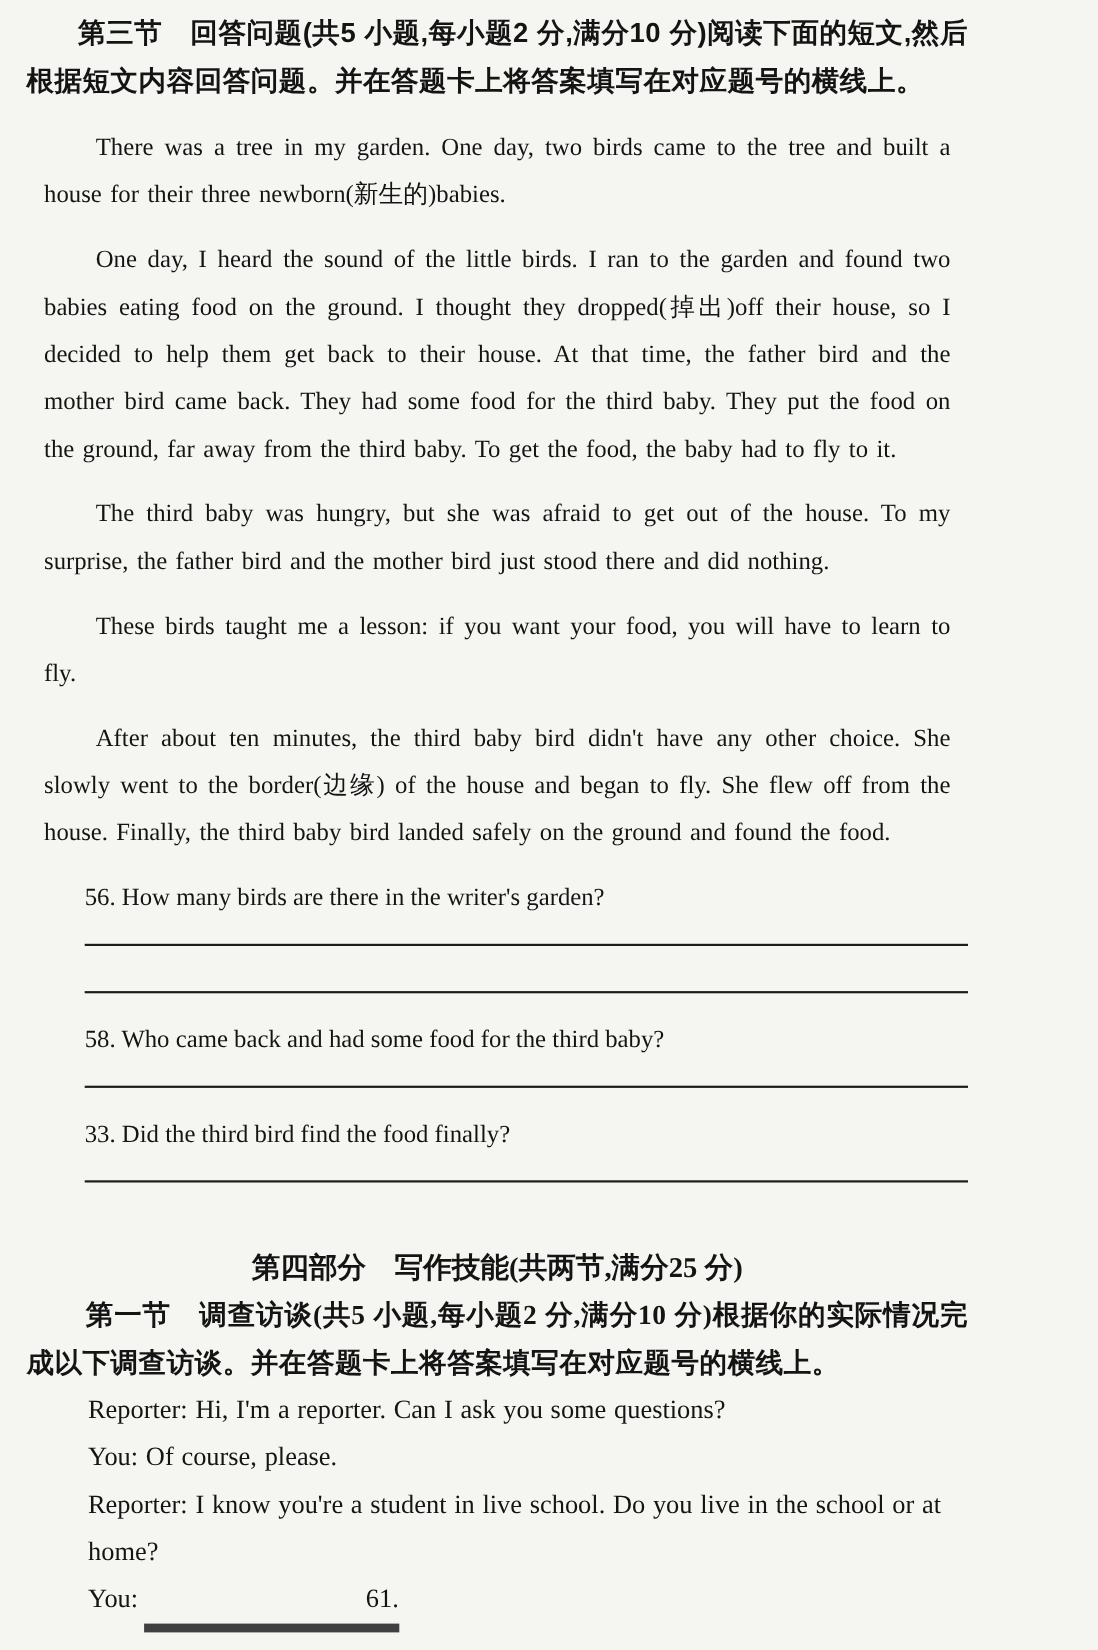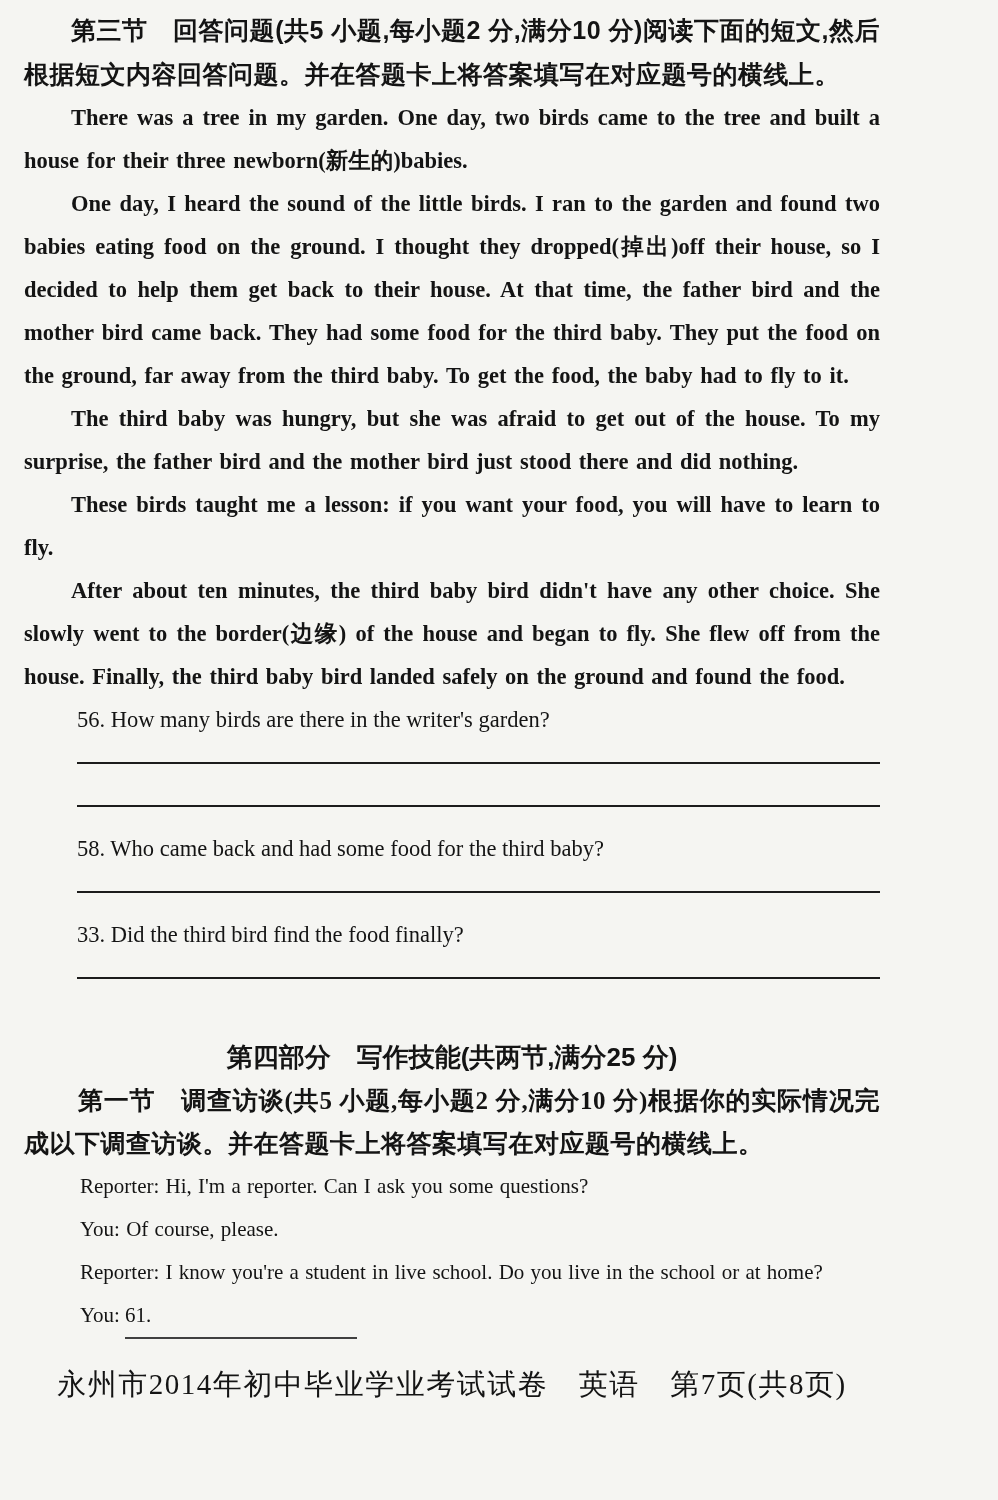--- a/index.html
+++ b/index.html
@@ -18,65 +18,64 @@
     font-weight: bold;
     font-size: 25px;
     line-height: 44px;
     margin: 0;
     text-indent: 47px;
     letter-spacing: 0.5px;
     text-align: justify;
   }
 
   .passage p {
-    margin: 0;
+    margin: 16px;
     font-size: 22.5px;
     line-height: 43px;
     text-indent: 47px;
     text-align: justify;
     word-spacing: 2px;
-    font-weight: bold;
   }
 
   .questions { margin-left: 53px; }
   .q + .q { margin-top: 20px; }
   .q-text { margin: 0; font-size: 22.5px; line-height: 43px; }
   .blank-line {
     height: 23px;
     border-bottom: 2px solid #1c1c1c;
   }
 
   .part4-head {
     margin: 56px 0 0 0;
     text-align: center;
-    font-family: Liberation Sans, sans-serif;
+    font-family: Liberation Serif, serif;
     font-weight: bold;
     font-size: 26px;
     line-height: 44px;
   }
 
   .sec1-intro {
     font-family: Liberation Serif, serif;
     font-weight: bold;
     font-size: 25px;
     line-height: 43px;
     margin: 0;
     text-indent: 54px;
     text-align: justify;
     letter-spacing: 0.5px;
   }
 
   .dialogue { margin-left: 56px; }
-  .d-line { margin: 0; font-size: 21px; line-height: 43px; word-spacing: 1px; }
+  .d-line { margin: 0; font-size: 24px; line-height: 43px; word-spacing: 1px; }
   .blank-61 {
     display: inline-block;
     width: 232px;
     margin-left: 5px;
-    border-bottom: 2px solid #404040;
-    text-align: left;
+    border-bottom: 8px solid #404040;
+    text-align: right;
   }
 
   .footer {
     margin-top: 30px;
     text-align: center;
     font-size: 29px;
     letter-spacing: 1.5px;
     line-height: 30px;
   }
 </style>

